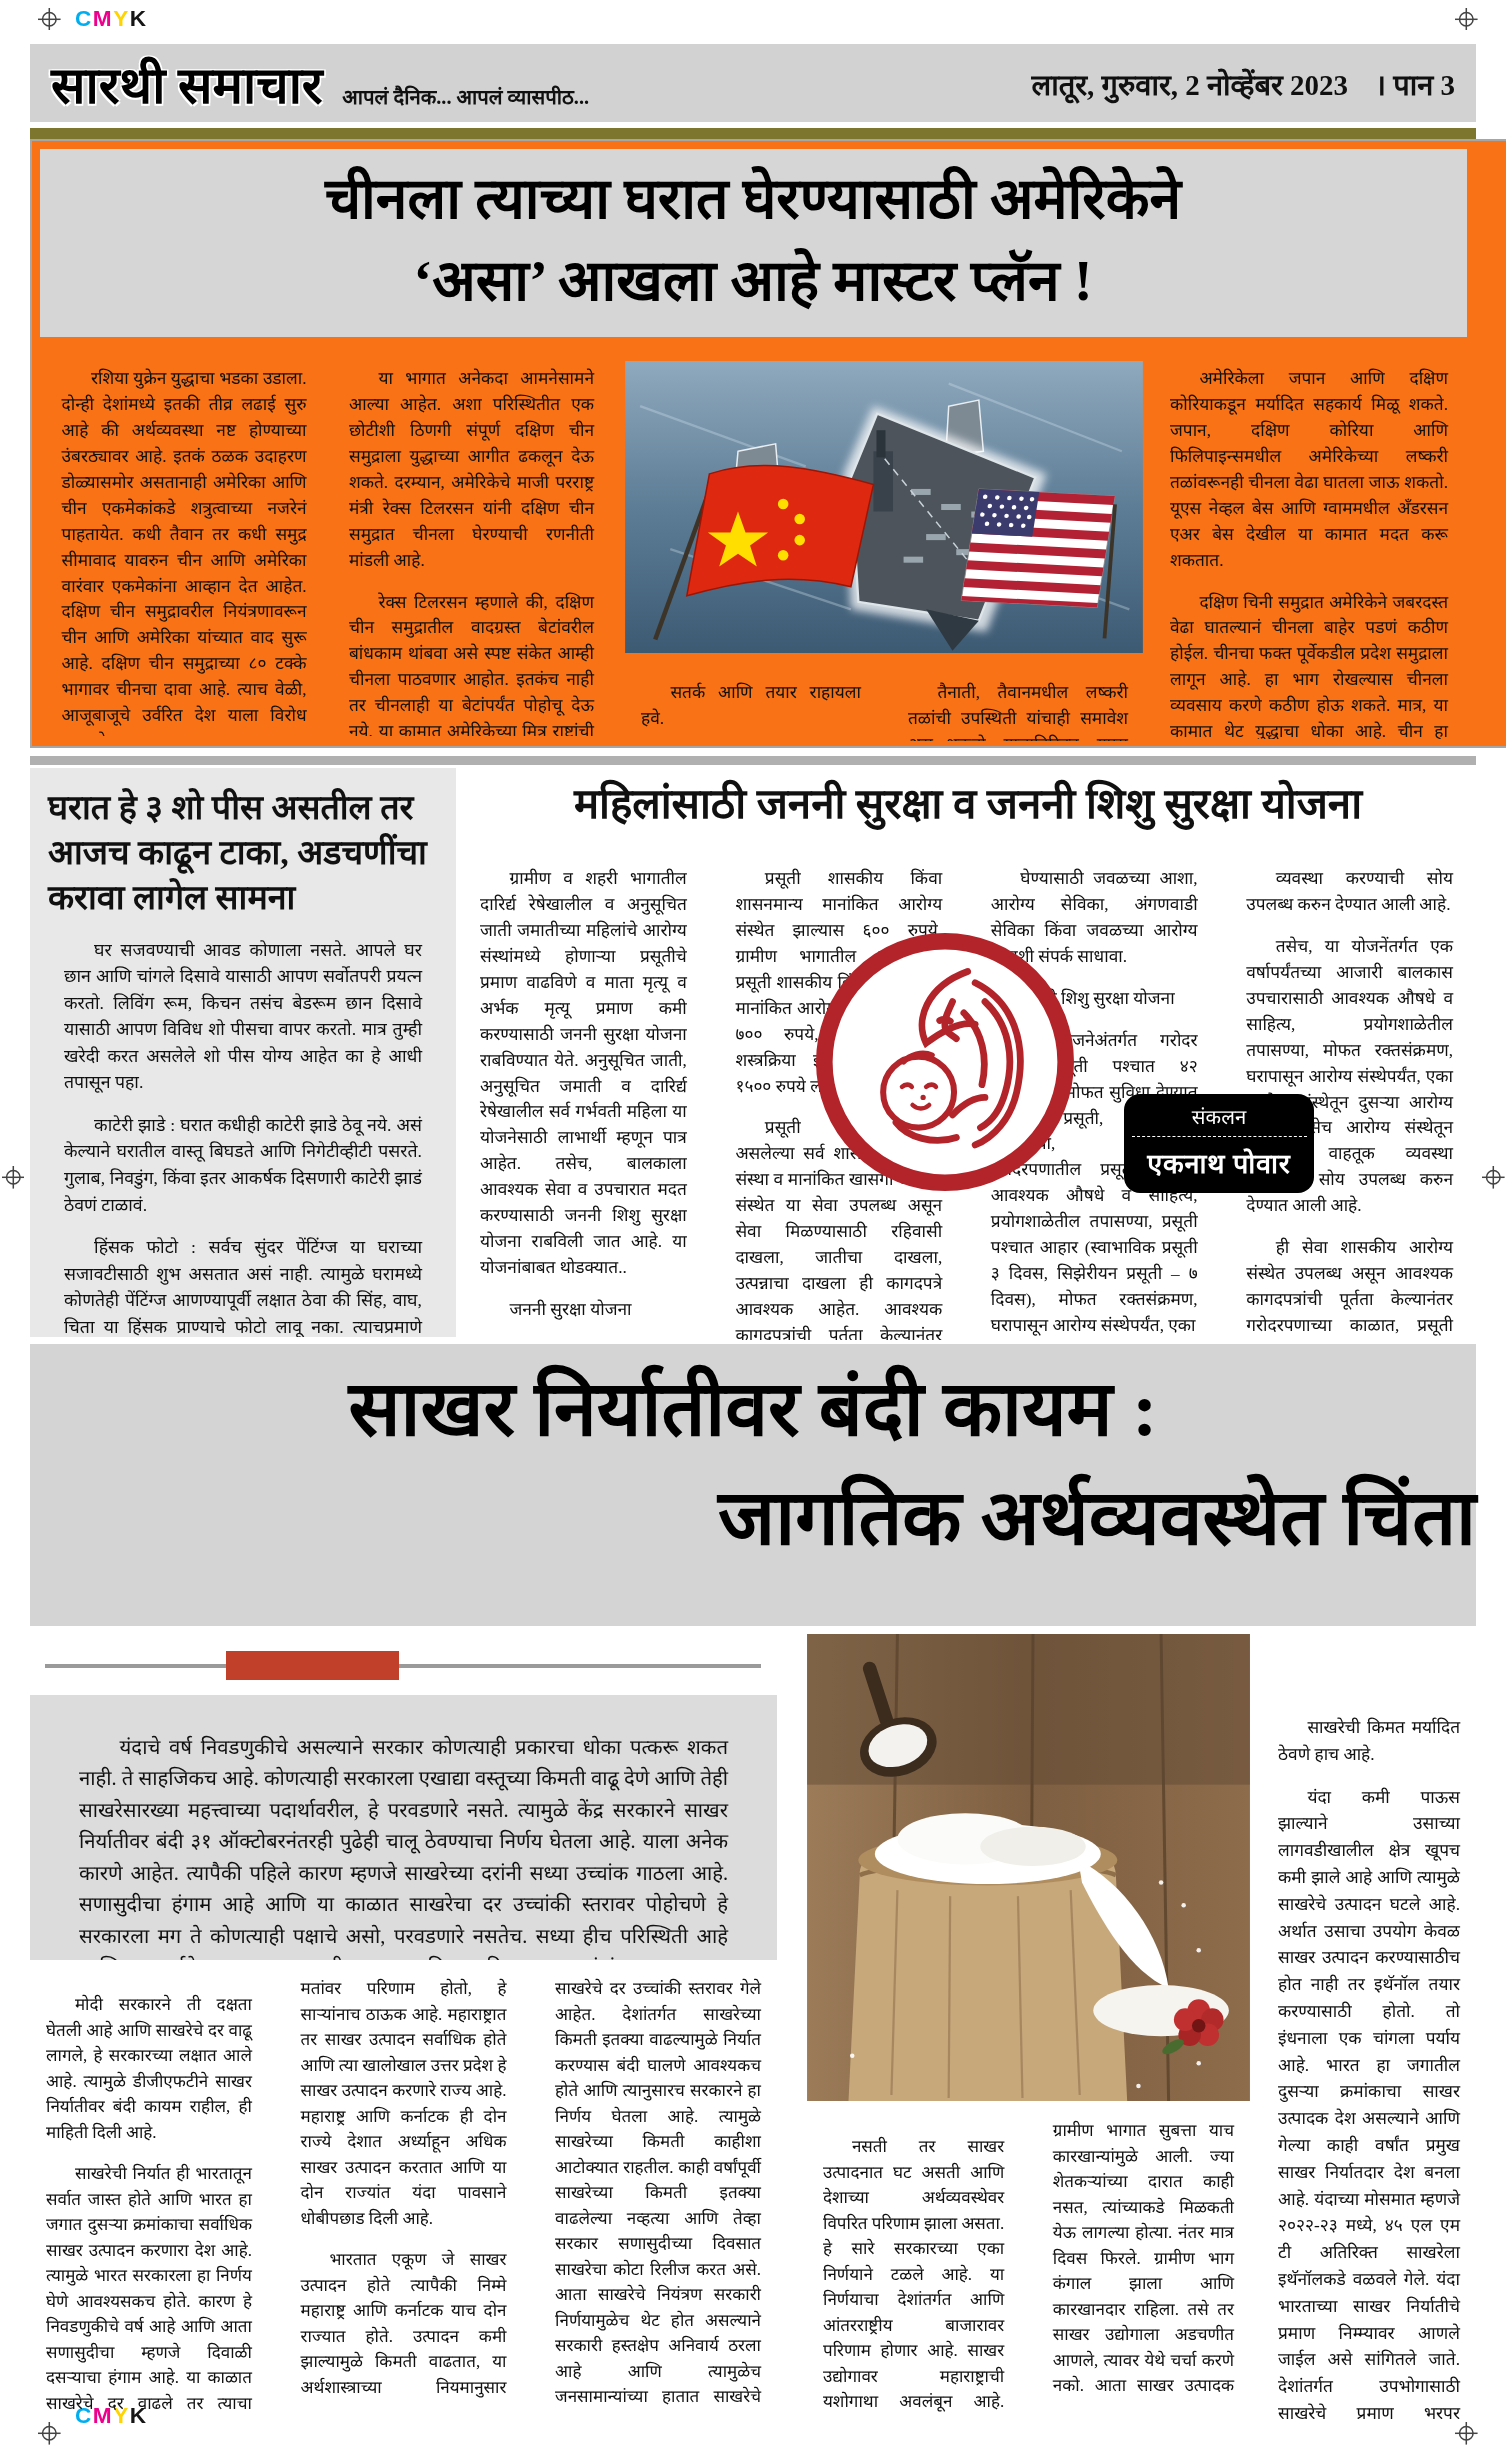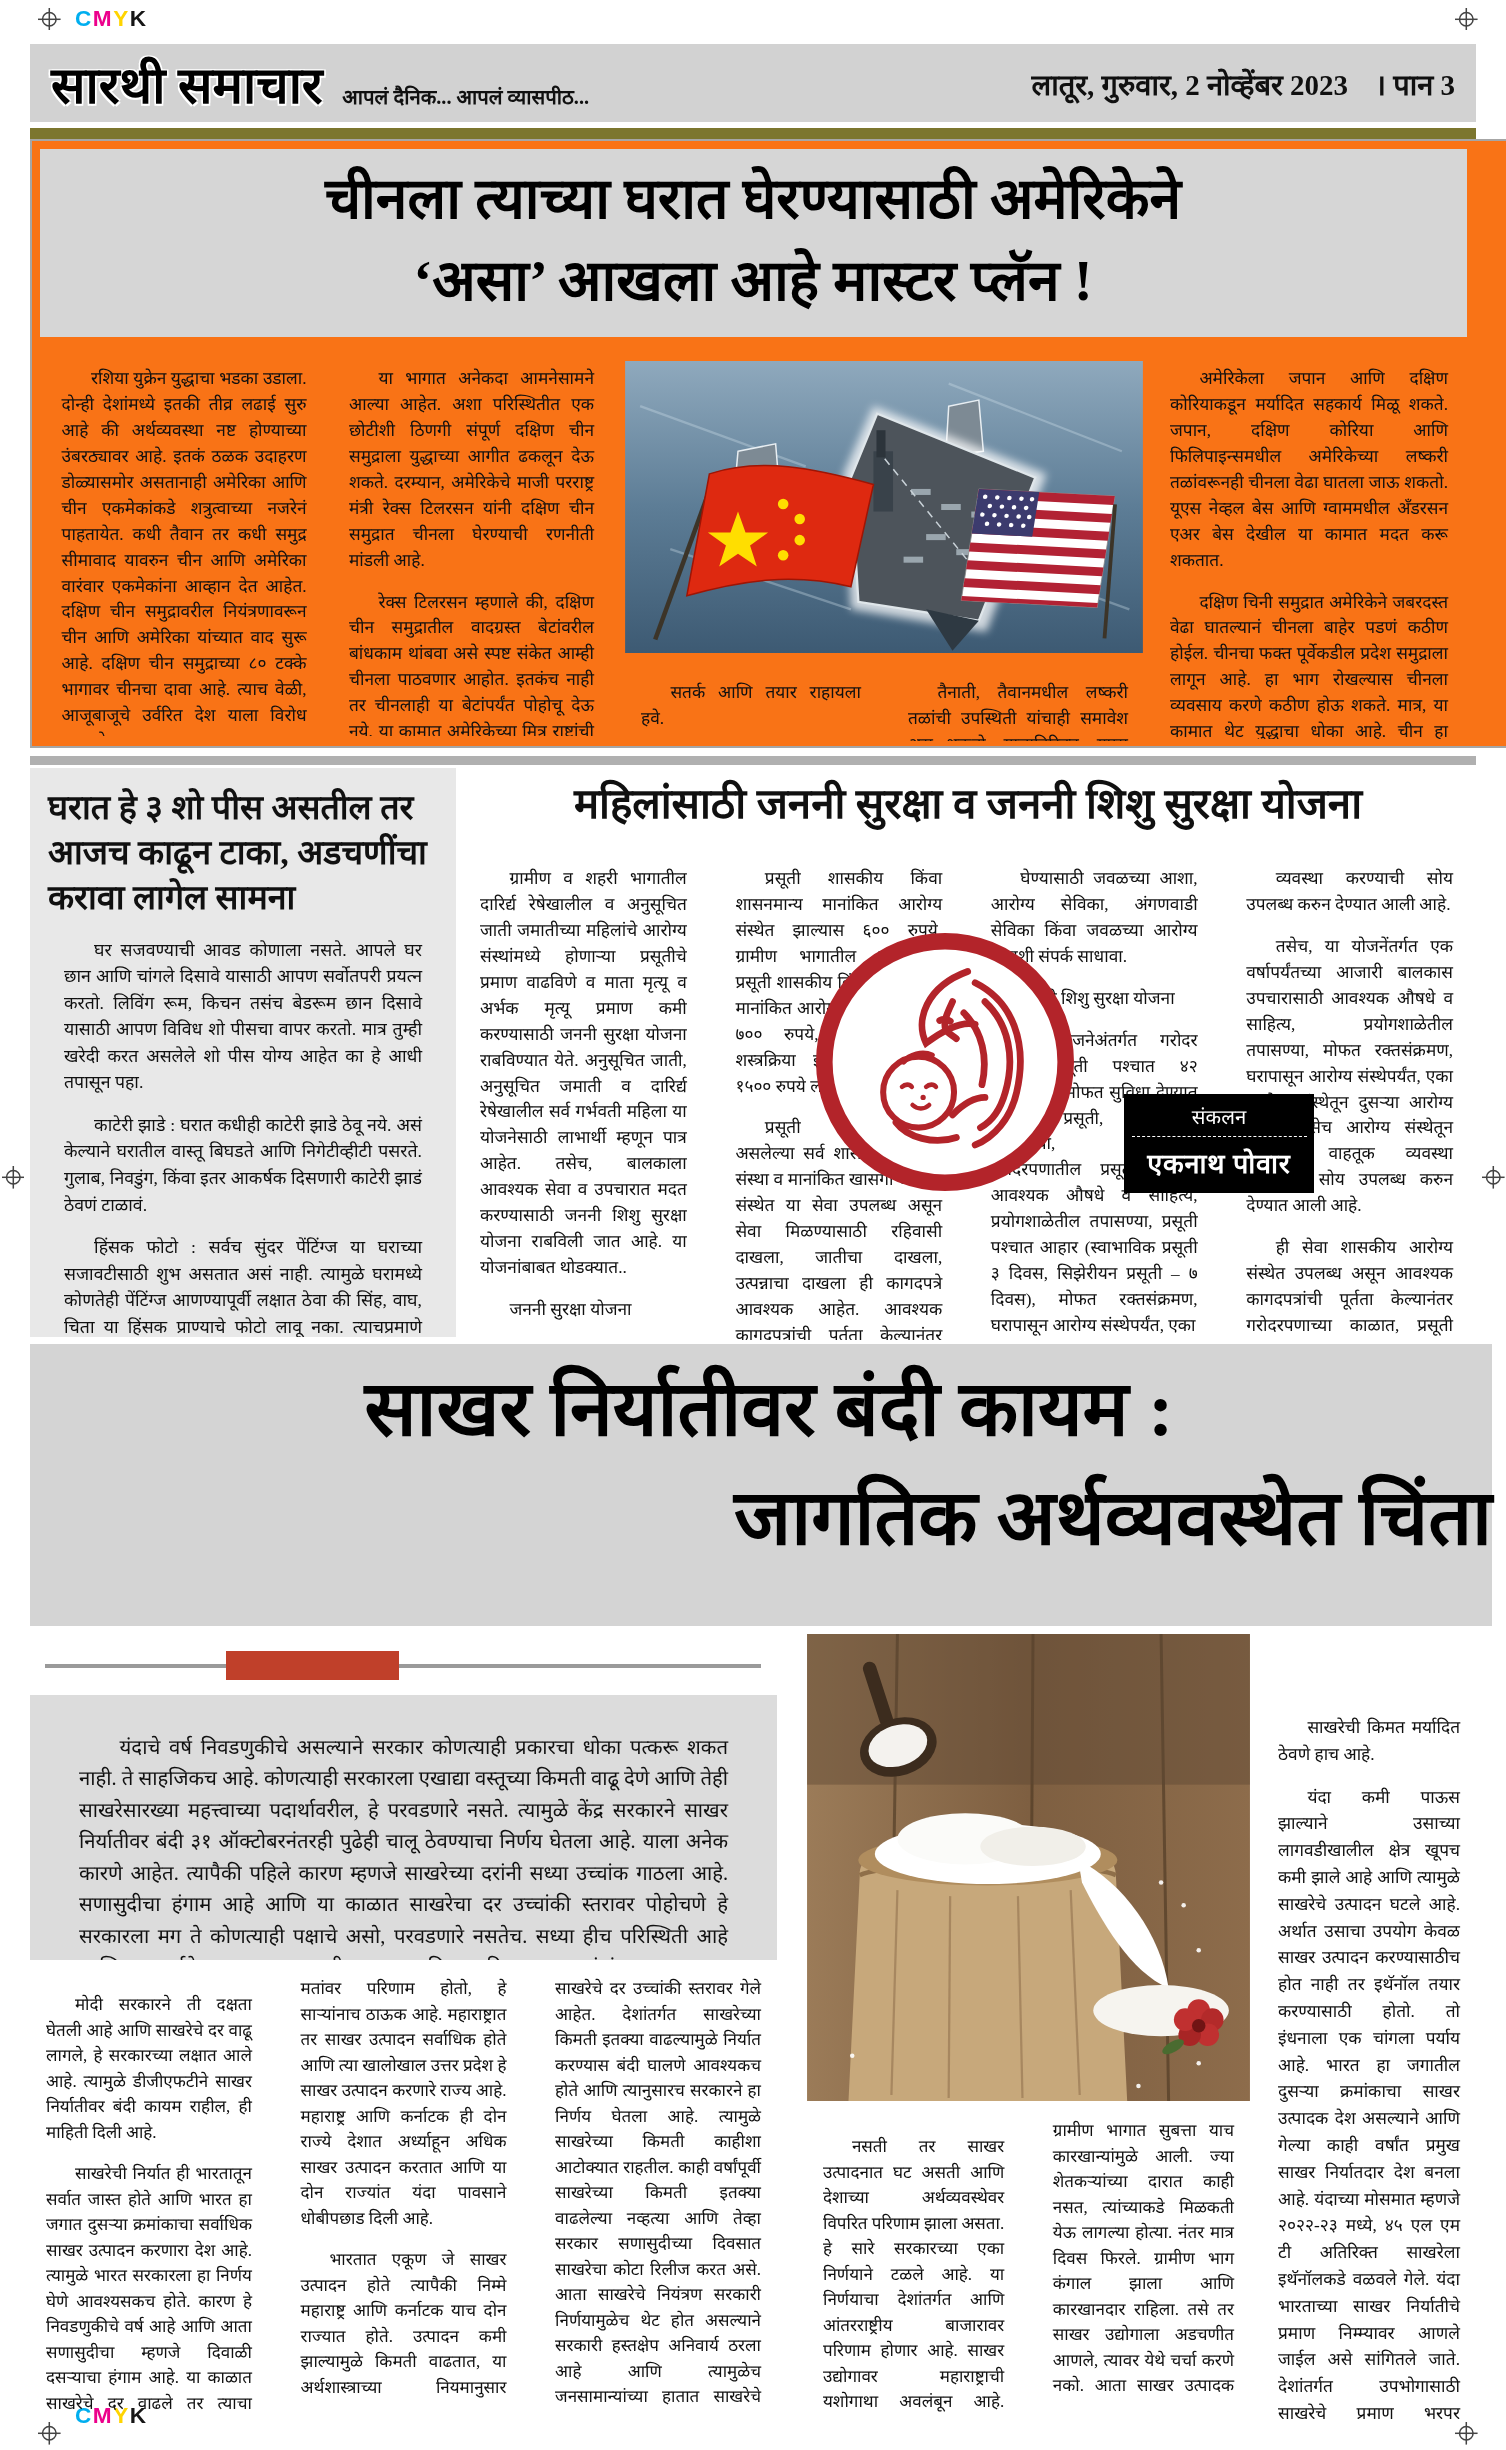--- a/index.html
+++ b/index.html
@@ -38,26 +38,26 @@
         box-sizing:border-box;padding:18px 18px;overflow:hidden;}
   .art2 .hl{font-weight:bold;font-size:34px;line-height:1.32;text-align:left;margin-bottom:0;}
   .art2 .bd{font-size:17.7px;line-height:1.5;text-align:justify;}
   
   .art3-hl{left:467px;top:773px;width:1002px;height:69px;text-align:center;
            font-size:42px;font-weight:bold;}
   .art3-cols{left:464px;top:850px;width:1005px;height:490px;display:flex;gap:16.6px;overflow:hidden;}
   .art3-cols .c3{flex:1;font-size:17.3px;line-height:1.5;text-align:justify;overflow:hidden;}
   .illu{left:813px;top:930px;width:264px;height:264px;}
   .byline-box{left:1124px;top:1094px;width:190px;height:99px;background:#000;color:#fff;
-              text-align:center;box-sizing:border-box;padding:7.5px 7.5px;}
+              text-align:center;box-sizing:border-box;padding:7.5px 7.5px;border-radius:16px;}
   .byline-box .lbl{font-size:20.3px;border-bottom:1.5px dashed #fff;padding-bottom:6px;margin-bottom:7.5px;}
   .byline-box .nm{font-size:27px;font-weight:bold;letter-spacing:0.8px;}
   
   .band4{left:30px;top:1344px;width:1446px;height:282px;background:#d4d4d4;text-align:center;
-         font-weight:bold;color:#000;padding-left:16px;}
+         font-weight:bold;color:#000;}
   .band4 .l1{font-size:77px;line-height:1.0;margin-top:27px;}
   .band4 .l2{font-size:77px;line-height:1.0;margin-top:32px;text-align:right;}
   .divider{left:45px;top:1651px;width:716px;height:30px;}
   .divider .line{position:absolute;left:0;top:12.8px;width:100%;height:4.5px;background:#9a9a9a;}
   .divider .redblk{position:absolute;left:181px;top:0;width:173px;height:29px;background:#c0402a;}
   .intro{left:30px;top:1695px;width:747px;height:265px;background:#dcdcdc;box-sizing:border-box;
          padding:21px 33px;font-size:20.3px;line-height:1.55;text-align:justify;overflow:hidden;}
   .intro .para{text-indent:2em;}
   .photo2{left:807px;top:1634px;width:443px;height:467px;overflow:hidden;}
   .cols3{column-count:3;column-gap:16.6px;}

